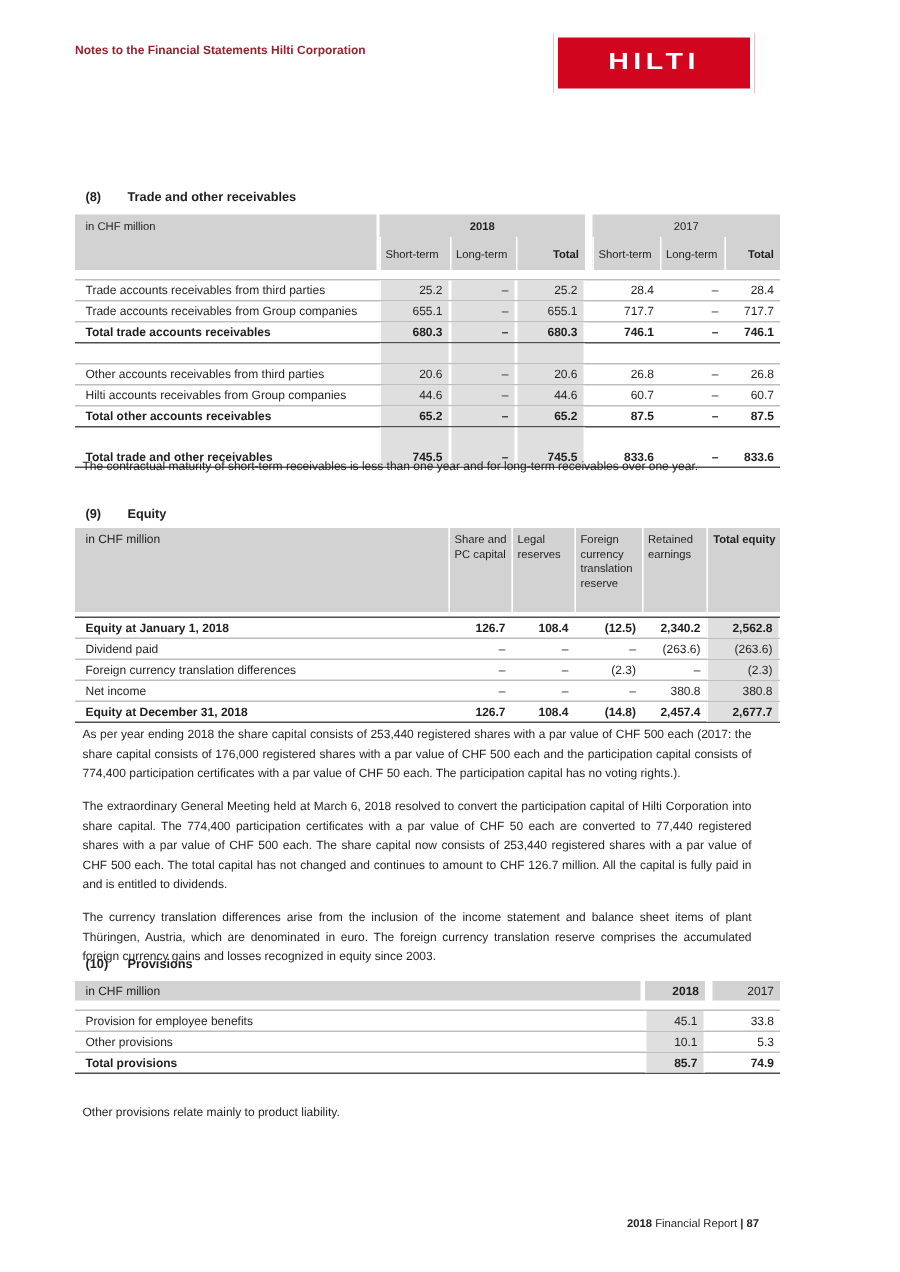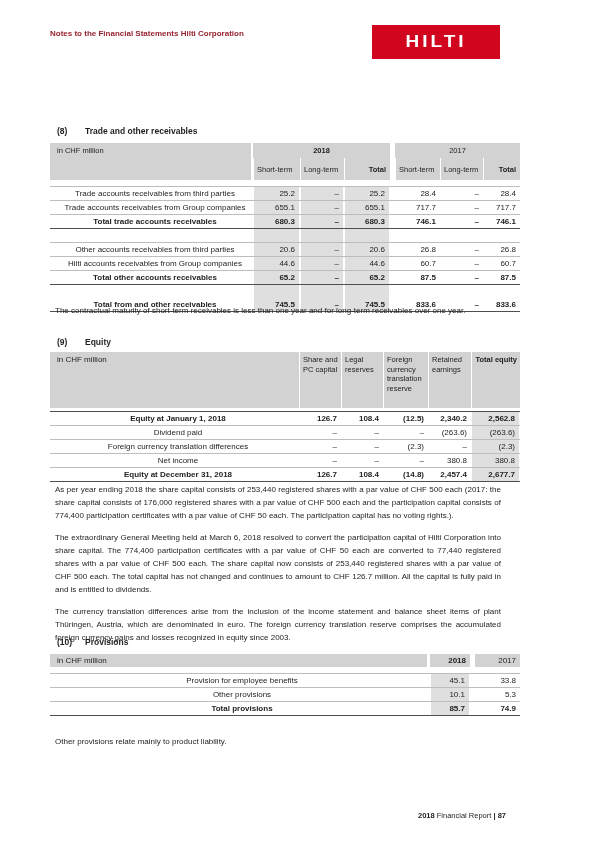--- a/index.html
+++ b/index.html
@@ -15,21 +15,21 @@
   .sec{position:absolute;left:50px;right:50px;display:flex;font-weight:bold;font-size:8.5px;}
   .sec .no{width:35px;padding-left:7px;box-sizing:border-box;}
   
   .tbl{position:absolute;left:50px;right:36px;font-size:8px;}
   .row{display:flex;align-items:center;height:13px;}
   .bb{border-bottom:1px solid #bdbdbd;}
   .bbd{border-bottom:1px solid #4f4f4f;}
   .bt{border-top:1px solid #bdbdbd;}
   .btd{border-top:1px solid #4f4f4f;}
   .bold{font-weight:bold;}
-  .lbl{flex:1;padding-left:7px;box-sizing:border-box;text-align:center;}
+  .lbl{flex:1;padding-left:7px;box-sizing:border-box;}
   .c{box-sizing:border-box;height:100%;display:flex;align-items:center;justify-content:flex-end;padding-right:4px;}
   .sh{background:#dfdfdf;border-left:1px solid #fff;border-right:1px solid #fff;}
   .ca{width:47px}.cb{width:44px}.cc{width:46px}.cd{width:45px}.ce{width:43px}.cf{width:37px}
   .qa{width:42px}.qb{width:42px}.qc{width:45px}.qd{width:43px}.qe{width:49px}
   .pa{width:40px}.pb{width:45px}
   .sp5{width:5px}.sp3{width:3px}
   .gap6{height:6px}.gap3{height:3px}
   
   .t1h{display:flex;height:37px;font-size:7.5px;}
   .hd-label{flex:1;background:#d2d2d2;padding:3px 0 0 7px;box-sizing:border-box;margin-right:2px;}
@@ -172,21 +172,21 @@
       <div class="lbl"></div>
       <div class="c sh ca"></div>
       <div class="c sh cb"></div>
       <div class="c sh cc"></div>
       <div class="sp5"></div>
       <div class="c cd"></div>
       <div class="c ce"></div>
       <div class="c cf"></div>
     </div>
     <div class="row bbd bold">
-      <div class="lbl">Total from and other receivables</div>
+      <div class="lbl">Total trade and other receivables</div>
       <div class="c sh ca">745.5</div>
       <div class="c sh cb">–</div>
       <div class="c sh cc">745.5</div>
       <div class="sp5"></div>
       <div class="c cd">833.6</div>
       <div class="c ce">–</div>
       <div class="c cf">833.6</div>
     </div>
   </div>
 

